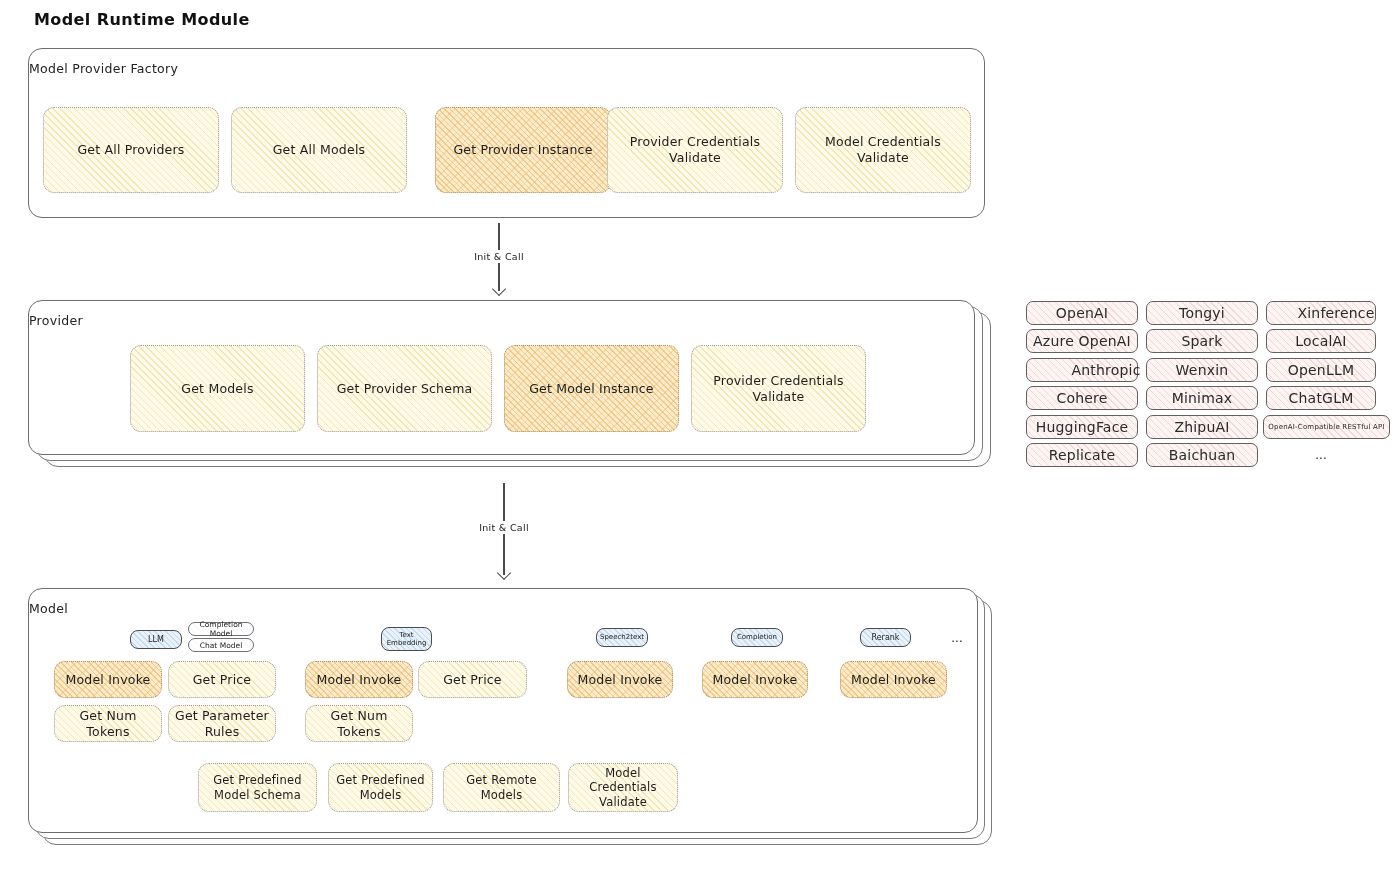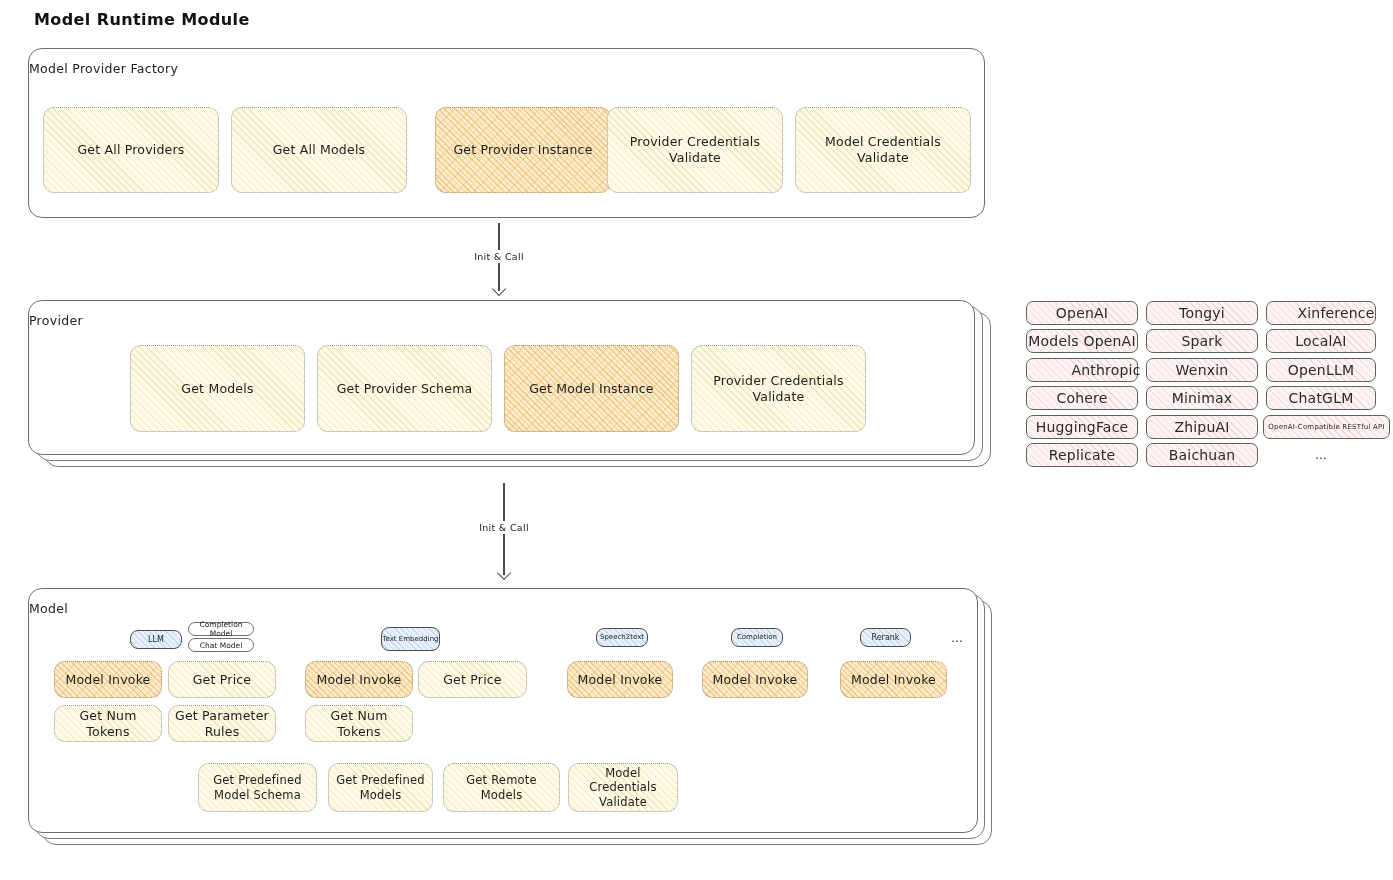--- a/index.html
+++ b/index.html
@@ -98,21 +98,21 @@
   <div class="stackcard" style="left:36px;top:306px;width:947px;height:155px;"></div>
   <div class="container" style="left:28px;top:300px;width:947px;height:155px;">
     <div class="ctitle">Provider</div>
   </div>
   <div class="op" style="left:130px;top:345px;width:175px;height:87px;">Get Models</div>
   <div class="op hl" style="left:504px;top:345px;width:175px;height:87px;">Get Model Instance</div>
   <div class="op" style="left:317px;top:345px;width:175px;height:87px;">Get Provider Schema</div>
   <div class="op" style="left:691px;top:345px;width:175px;height:87px;">Provider Credentials Validate</div>
 
   <div class="chip" style="left:1026px;top:301px;width:112px;height:24px;">OpenAI</div>
-  <div class="chip" style="left:1026px;top:329px;width:112px;height:24px;">Models OpenAI</div>
+  <div class="chip" style="left:1026px;top:329px;width:112px;height:24px;">Azure OpenAI</div>
   <div class="chip" style="left:1026px;top:358px;width:112px;height:24px;padding-left:48px;">Anthropic</div>
   <div class="chip" style="left:1026px;top:386px;width:112px;height:24px;">Cohere</div>
   <div class="chip" style="left:1026px;top:415px;width:112px;height:24px;">HuggingFace</div>
   <div class="chip" style="left:1026px;top:443px;width:112px;height:24px;">Replicate</div>
 
   <div class="chip" style="left:1146px;top:301px;width:112px;height:24px;">Tongyi</div>
   <div class="chip" style="left:1146px;top:329px;width:112px;height:24px;">Spark</div>
   <div class="chip" style="left:1146px;top:358px;width:112px;height:24px;">Wenxin</div>
   <div class="chip" style="left:1146px;top:386px;width:112px;height:24px;">Minimax</div>
   <div class="chip" style="left:1146px;top:415px;width:112px;height:24px;">ZhipuAI</div>
@@ -131,21 +131,21 @@
 
   <div class="stackcard" style="left:42px;top:600px;width:950px;height:245px;"></div>
   <div class="stackcard" style="left:35px;top:594px;width:950px;height:245px;"></div>
   <div class="container" style="left:28px;top:588px;width:950px;height:245px;">
     <div class="ctitle">Model</div>
   </div>
 
   <div class="tab" style="left:130px;top:630px;width:52px;height:19px;">LLM</div>
   <div class="subtab" style="left:188px;top:622px;width:66px;height:14px;">Completion Model</div>
   <div class="subtab" style="left:188px;top:638px;width:66px;height:14px;">Chat Model</div>
-  <div class="tab" style="left:381px;top:627px;width:59px;height:24px;font-size:7px;padding:0 0;">Text Embedding</div>
+  <div class="tab" style="left:381px;top:627px;width:51px;height:24px;font-size:7px;padding:0 0;">Text Embedding</div>
   <div class="tab" style="left:596px;top:628px;width:52px;height:19px;font-size:7px;">Speech2text</div>
   <div class="tab" style="left:731px;top:628px;width:52px;height:19px;font-size:7px;">Completion</div>
   <div class="tab" style="left:860px;top:628px;width:51px;height:19px;">Rerank</div>
   <div class="dots" style="left:945px;top:628px;width:24px;height:19px;">...</div>
 
   <div class="op hl" style="left:54px;top:661px;width:108px;height:37px;">Model Invoke</div>
   <div class="op" style="left:168px;top:661px;width:108px;height:37px;">Get Price</div>
   <div class="op" style="left:54px;top:705px;width:108px;height:37px;">Get Num Tokens</div>
   <div class="op" style="left:168px;top:705px;width:108px;height:37px;">Get Parameter Rules</div>
 

